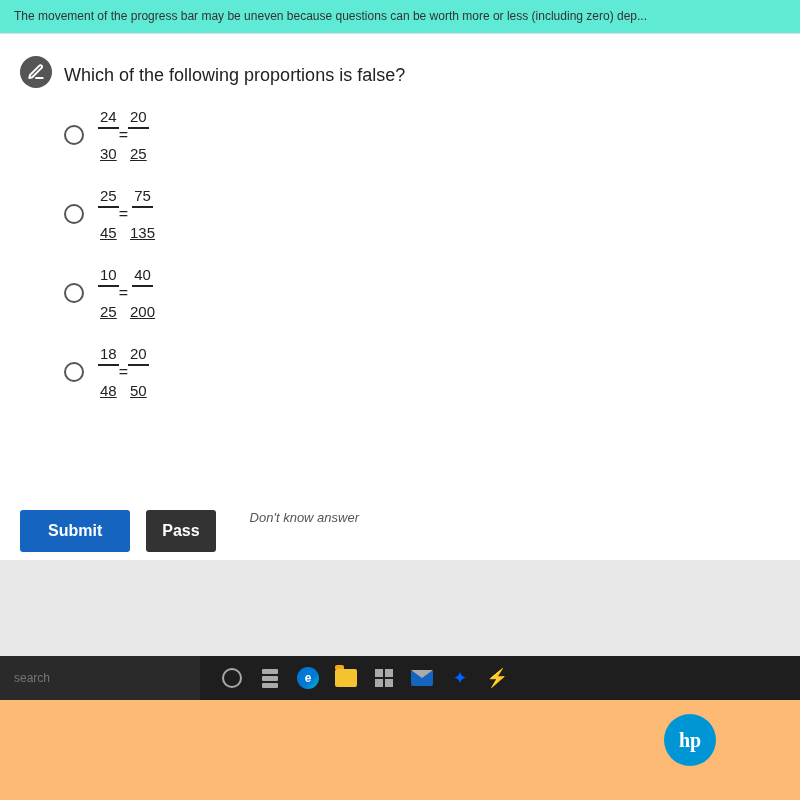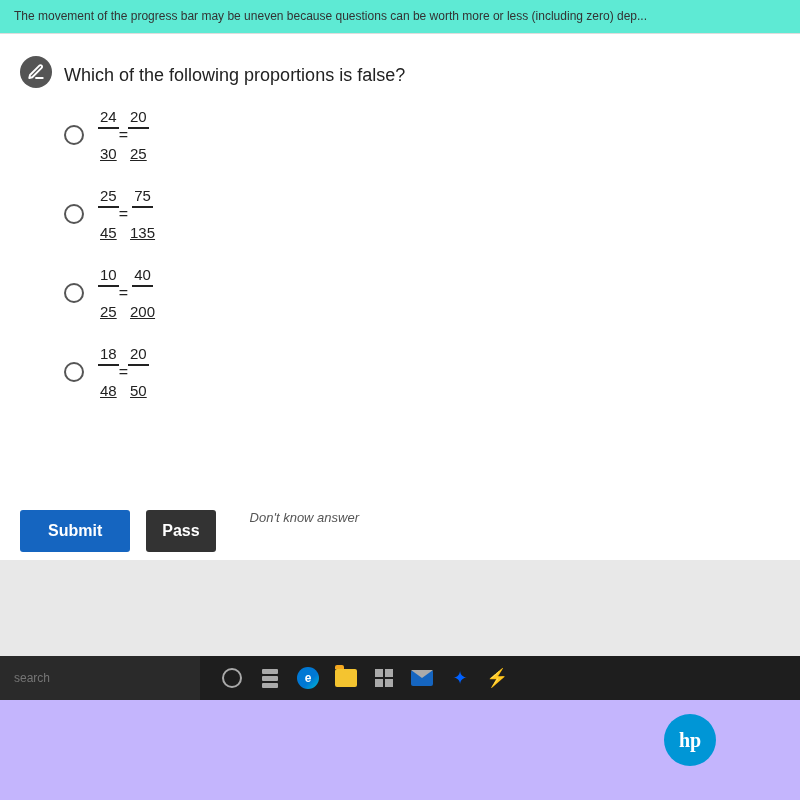--- a/index.html
+++ b/index.html
@@ -339,21 +339,21 @@
       font-weight: 700;
       font-family: serif;
     }
 
     .bottom-bar {
       position: absolute;
       bottom: 0;
       left: 0;
       right: 0;
       height: 100px;
-      background: #c4b5fd;
+      background: #fdba74;
     }
   </style>
 </head>
 <body>
 
 <div class="screen-area">
 
   <div class="notice-bar">
     <span>The movement of the progress bar may be uneven because questions can be worth more or less (including zero) dep...</span>
   </div>

